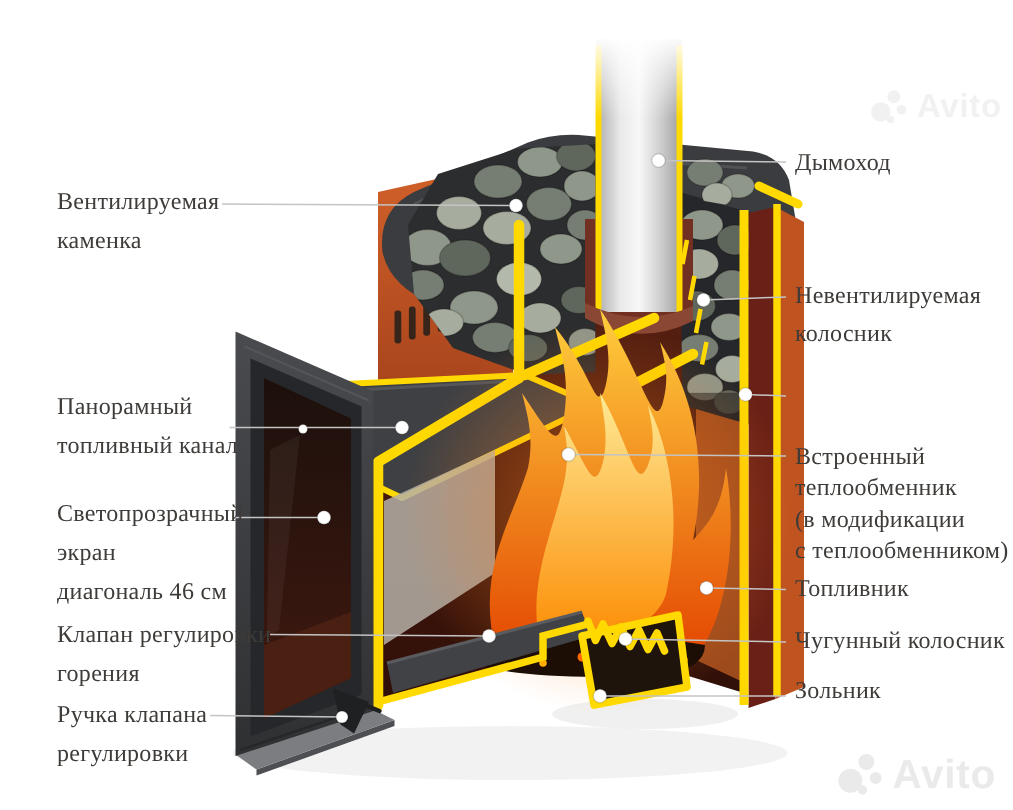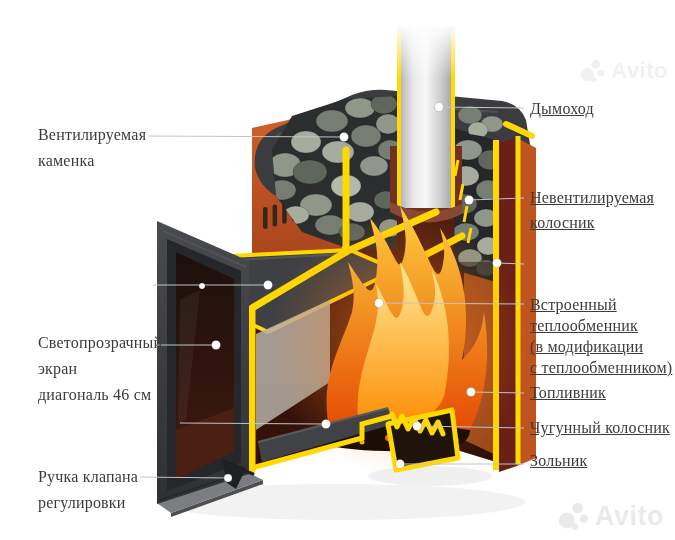--- a/index.html
+++ b/index.html
@@ -5,21 +5,21 @@
   html,body{margin:0;padding:0;background:#fff;}
   #stage{
     position:relative;width:675px;height:540px;background:#ffffff;overflow:hidden;
     font-family:"Liberation Serif", serif;
   }
   #art{position:absolute;left:0;top:0;}
   .label{
     position:absolute;color:#3e3b38;font-size:16px;line-height:26px;
     white-space:pre-line;letter-spacing:0.2px;
   }
-  .label.rt{line-height:25px;text-decoration:underline;}
+  .label.rt{line-height:25px;}
   .label.tight{line-height:21px;}
   .watermark{
     position:absolute;display:flex;align-items:center;gap:5px;
     font-family:"Liberation Sans", sans-serif;font-weight:bold;
   }
   .watermark .wm-text{letter-spacing:0.5px;}
   #wm-top{right:7px;top:58px;color:#f1f1f1;font-size:22px;}
   #wm-bottom{right:11px;bottom:8px;color:#eaeaea;font-size:27px;}
 </style>
 </head>
@@ -271,23 +271,27 @@
       <circle cx="471" cy="392" r="4.5"></circle>
         <circle cx="417" cy="426" r="4.5"></circle>
       <circle cx="400" cy="464" r="4.5"></circle>
       <circle cx="202" cy="286" r="3"></circle>
         <circle cx="228" cy="478" r="4"></circle>
     </g>
   </svg>
 
   <div class="label" style="left:38px;top:122px">Вентилируемая
 каменка</div>
+  <div class="label" style="left:38px;top:259px">Панорамный
+топливный канал</div>
   <div class="label" style="left:38px;top:330px">Светопрозрачный
 экран
 диагональ 46 см</div>
+  <div class="label" style="left:38px;top:411px">Клапан регулировки
+горения</div>
   <div class="label" style="left:38px;top:464px">Ручка клапана
 регулировки</div>
 
   <div class="label rt" style="left:530px;top:96px">Дымоход</div>
   <div class="label rt" style="left:530px;top:185px">Невентилируемая
 колосник</div>
   <div class="label rt" style="left:530px;top:380px">Топливник</div>
   <div class="label rt tight" style="left:530px;top:294px">Встроенный
 теплообменник
 (в модификации

